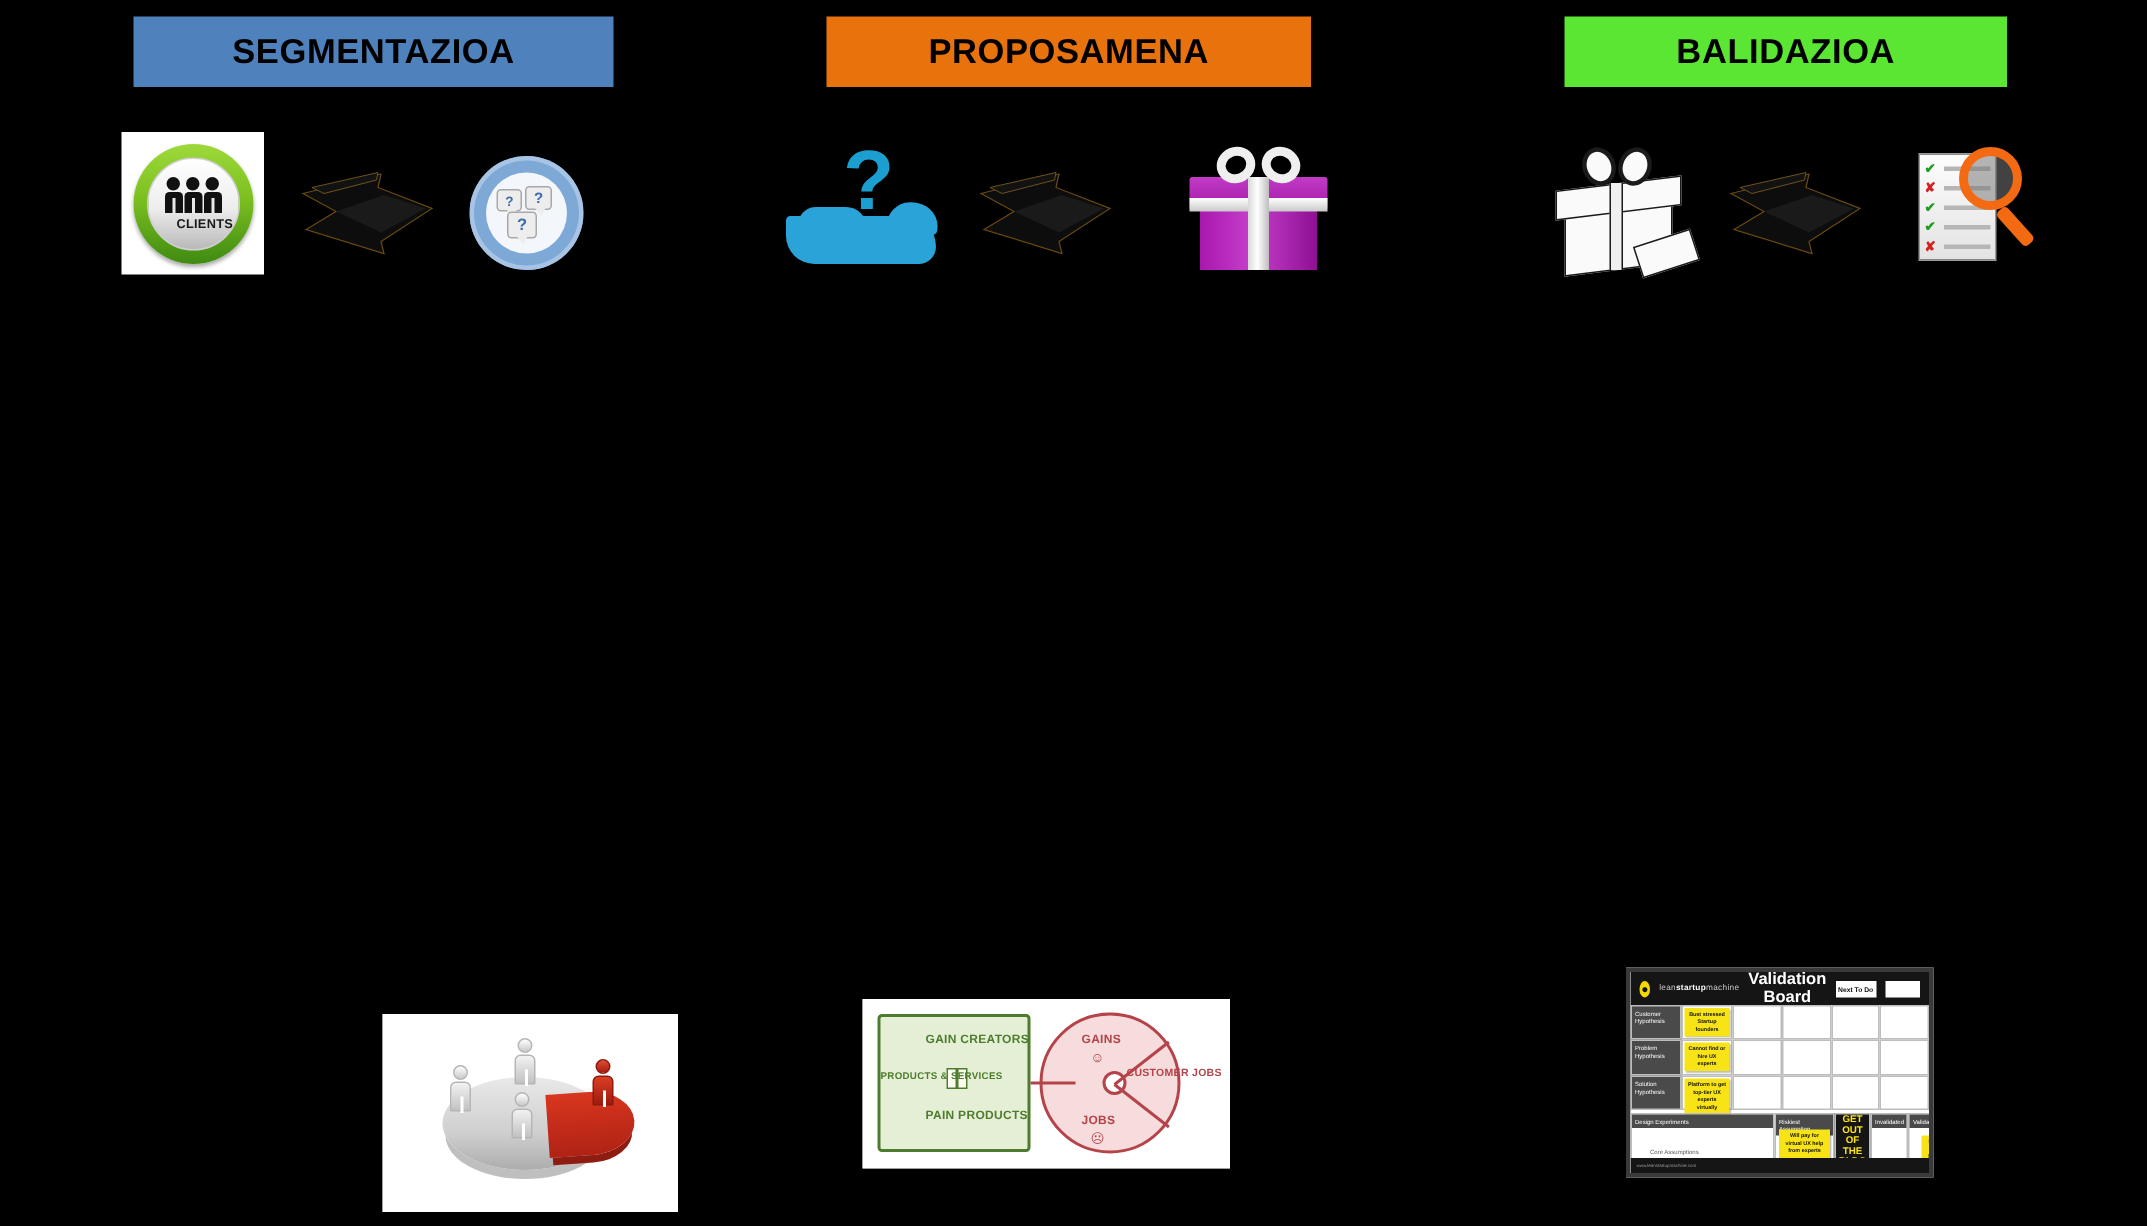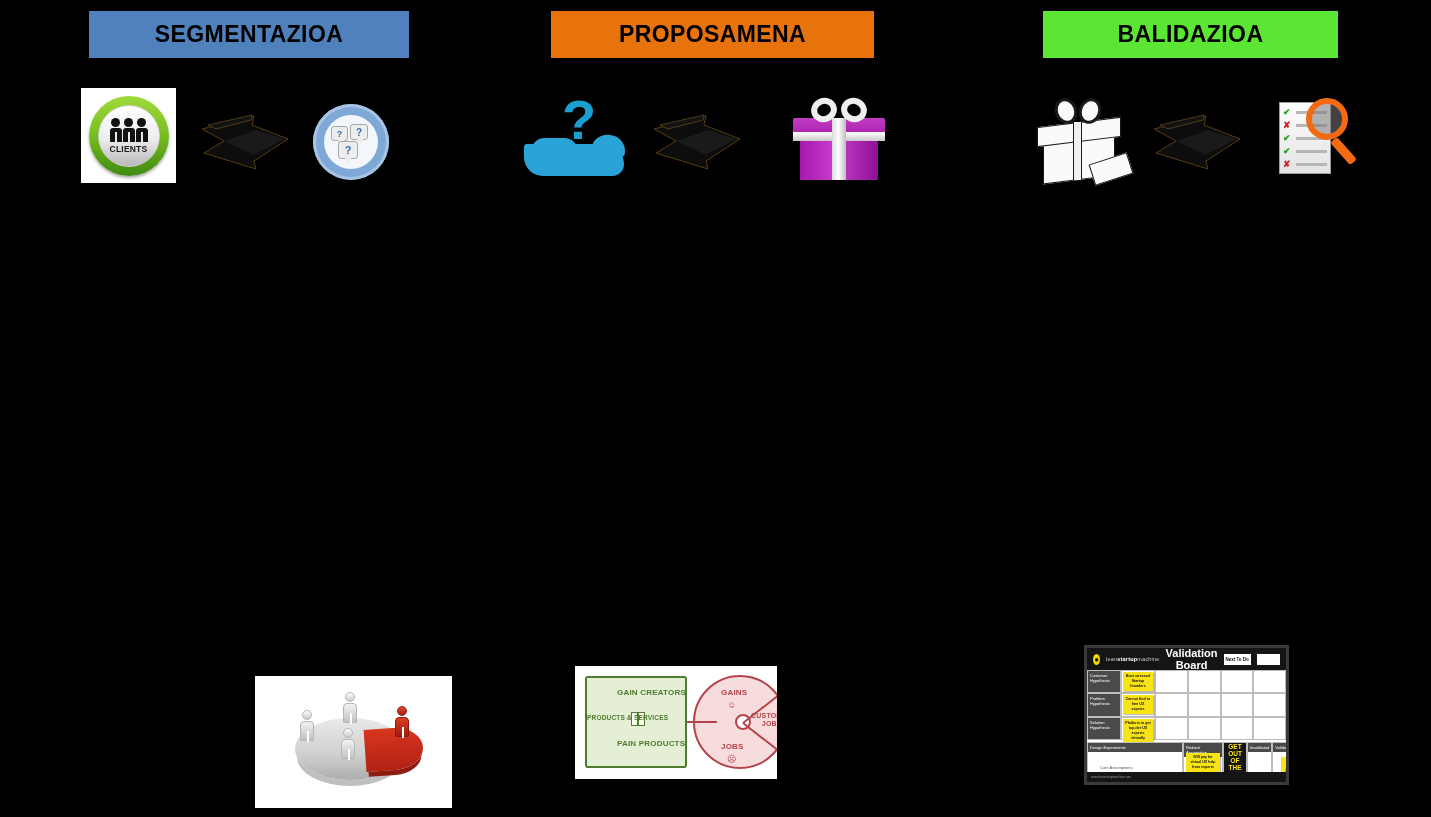--- a/index.html
+++ b/index.html
@@ -72,21 +72,21 @@
     border-radius: 3px 3px 0 0;
     position: relative;
   }
   .person .body::after{
     content:""; position:absolute; left:5px; top:4px;
     width:2px; height:10px; background:#e9e9e9;
   }
   .clients-word {
     font-size: 8.5px; font-weight: bold; color: #1a1a1a;
     font-family: "Liberation Sans", sans-serif;
-    letter-spacing: .2px; margin-top: 1px;
+    letter-spacing: .2px; margin-top: 1px; padding-left: 16px;
   }
 
   
   .qcircle {
     position: absolute; left: 313px; top: 104px;
     width: 76px; height: 76px; border-radius: 50%;
     background: #7EA9D6;
     display: flex; align-items: center; justify-content: center;
     box-shadow: inset 0 0 0 3px #A7C4E4;
   }
@@ -205,21 +205,21 @@
     transform: rotate(-42deg); border-radius: 3px;
   }
 
   
   .photo {
     position: absolute;
     background: #FFFFFF;
     overflow: hidden;
   }
   #photo-segmentation { left: 255px; top: 676px; width: 197px; height: 132px; }
-  #photo-valueprop    { left: 575px; top: 666px; width: 202px; height: 113px; }
+  #photo-valueprop    { left: 575px; top: 666px; width: 245px; height: 113px; }
   #photo-validation   { left: 1084px; top: 645px; width: 205px; height: 140px;
                         background:#FFFFFF; border:3px solid #3a3a3a; }
 
   
   .pie-wrap { position: relative; width: 100%; height: 100%; background:#FFFFFF; }
   .pie-base {
     position:absolute; left:40px; top:42px; width:110px; height:62px;
     background: linear-gradient(180deg,#E9E9E9 0%, #CFCFCF 60%, #ADADAD 100%);
     border-radius: 50%;
     box-shadow: 0 8px 0 -2px #BFBFBF;

